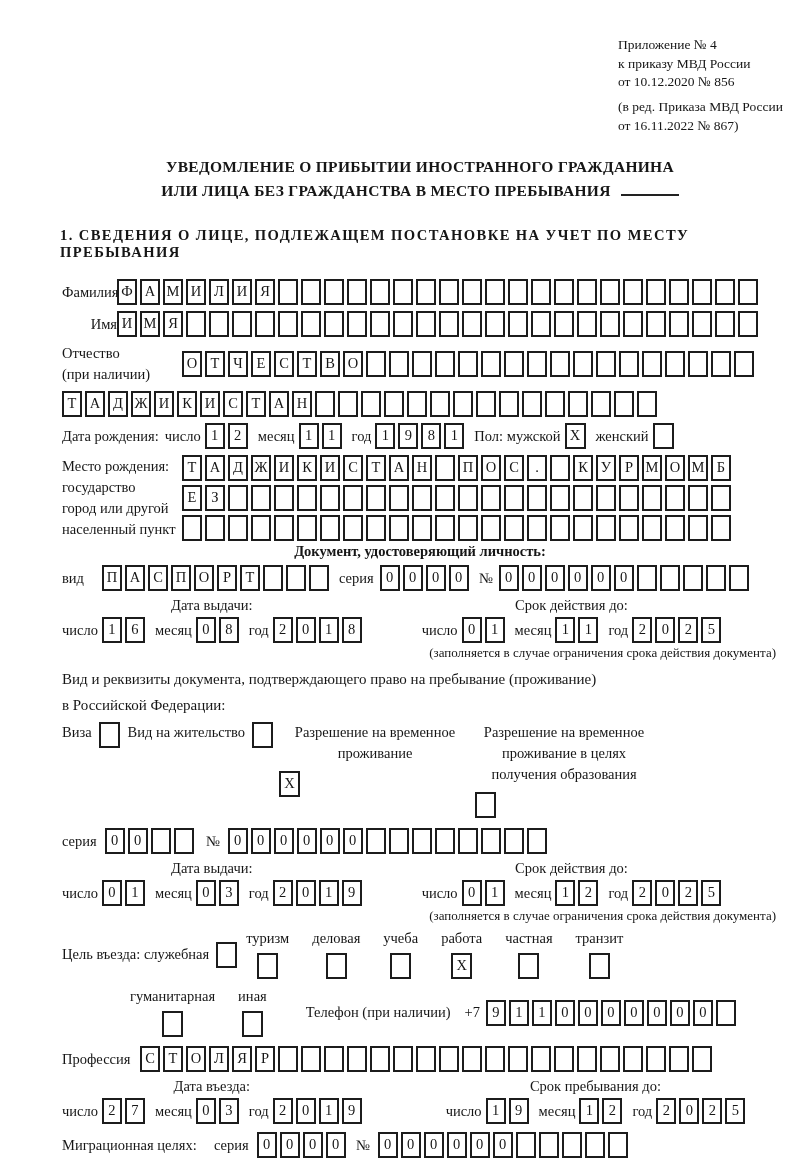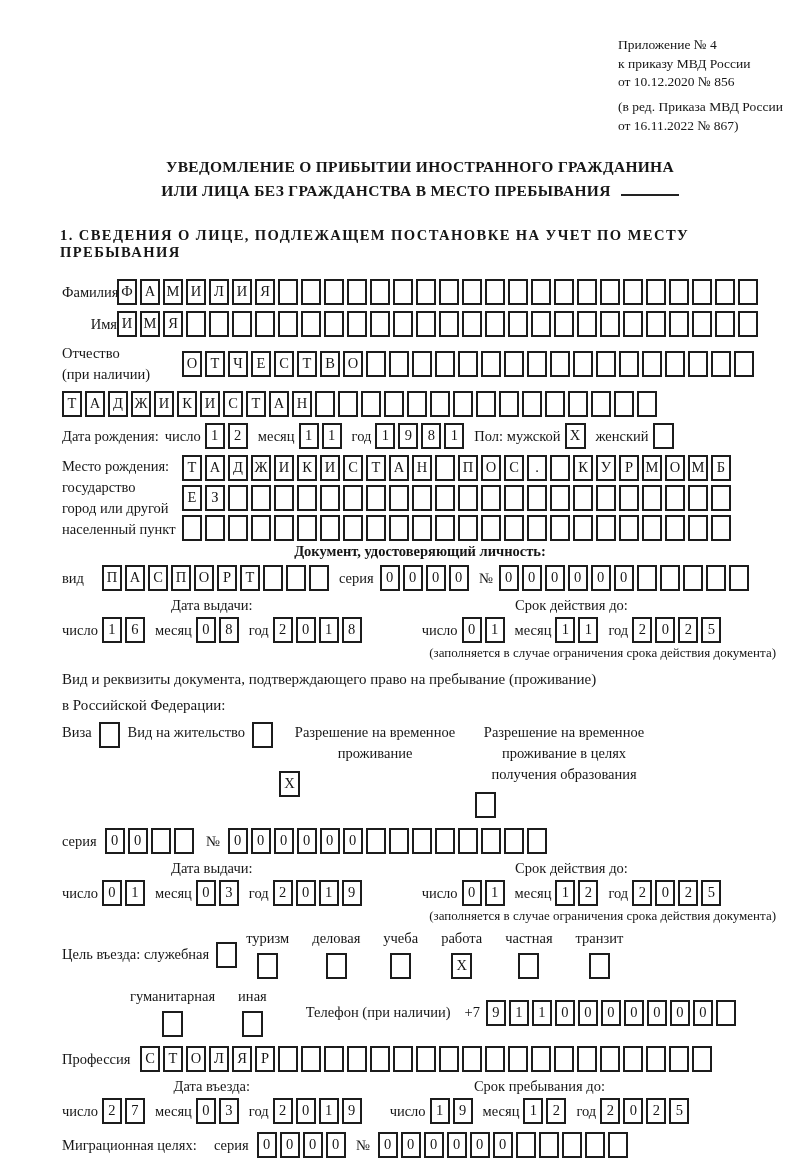--- a/index.html
+++ b/index.html
@@ -608,21 +608,21 @@
           </span>
         <span class="dlbl">год</span>
         <span class="cells">
             <span class="cell">2</span>
             <span class="cell">0</span>
             <span class="cell">1</span>
             <span class="cell">9</span>
           </span>
       </span>
     </div>
-    <div class="dcol" style="margin-left:28px;">
+    <div class="dcol" style="margin-left:84px;">
       <div class="dtitle">Срок пребывания до:</div>
       <span class="dg">
         <span>число</span>
         <span class="cells">
             <span class="cell">1</span>
             <span class="cell">9</span>
           </span>
         <span class="dlbl">месяц</span>
         <span class="cells">
             <span class="cell">1</span>

